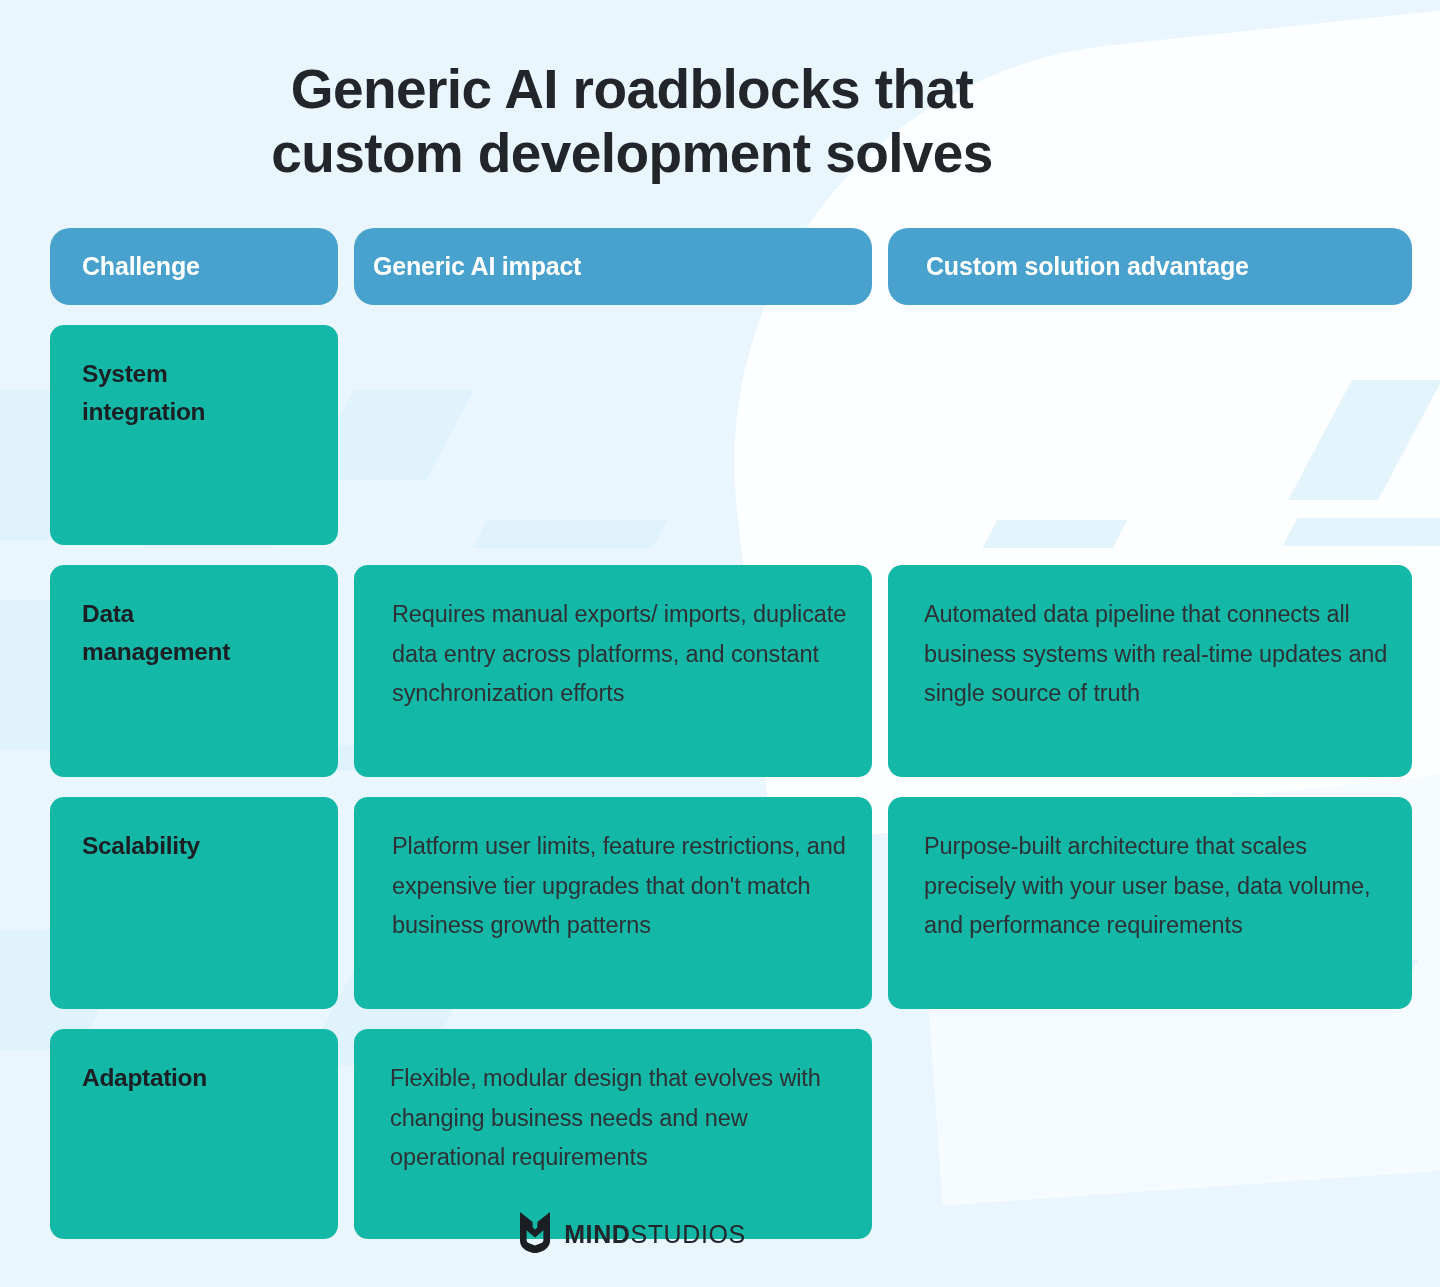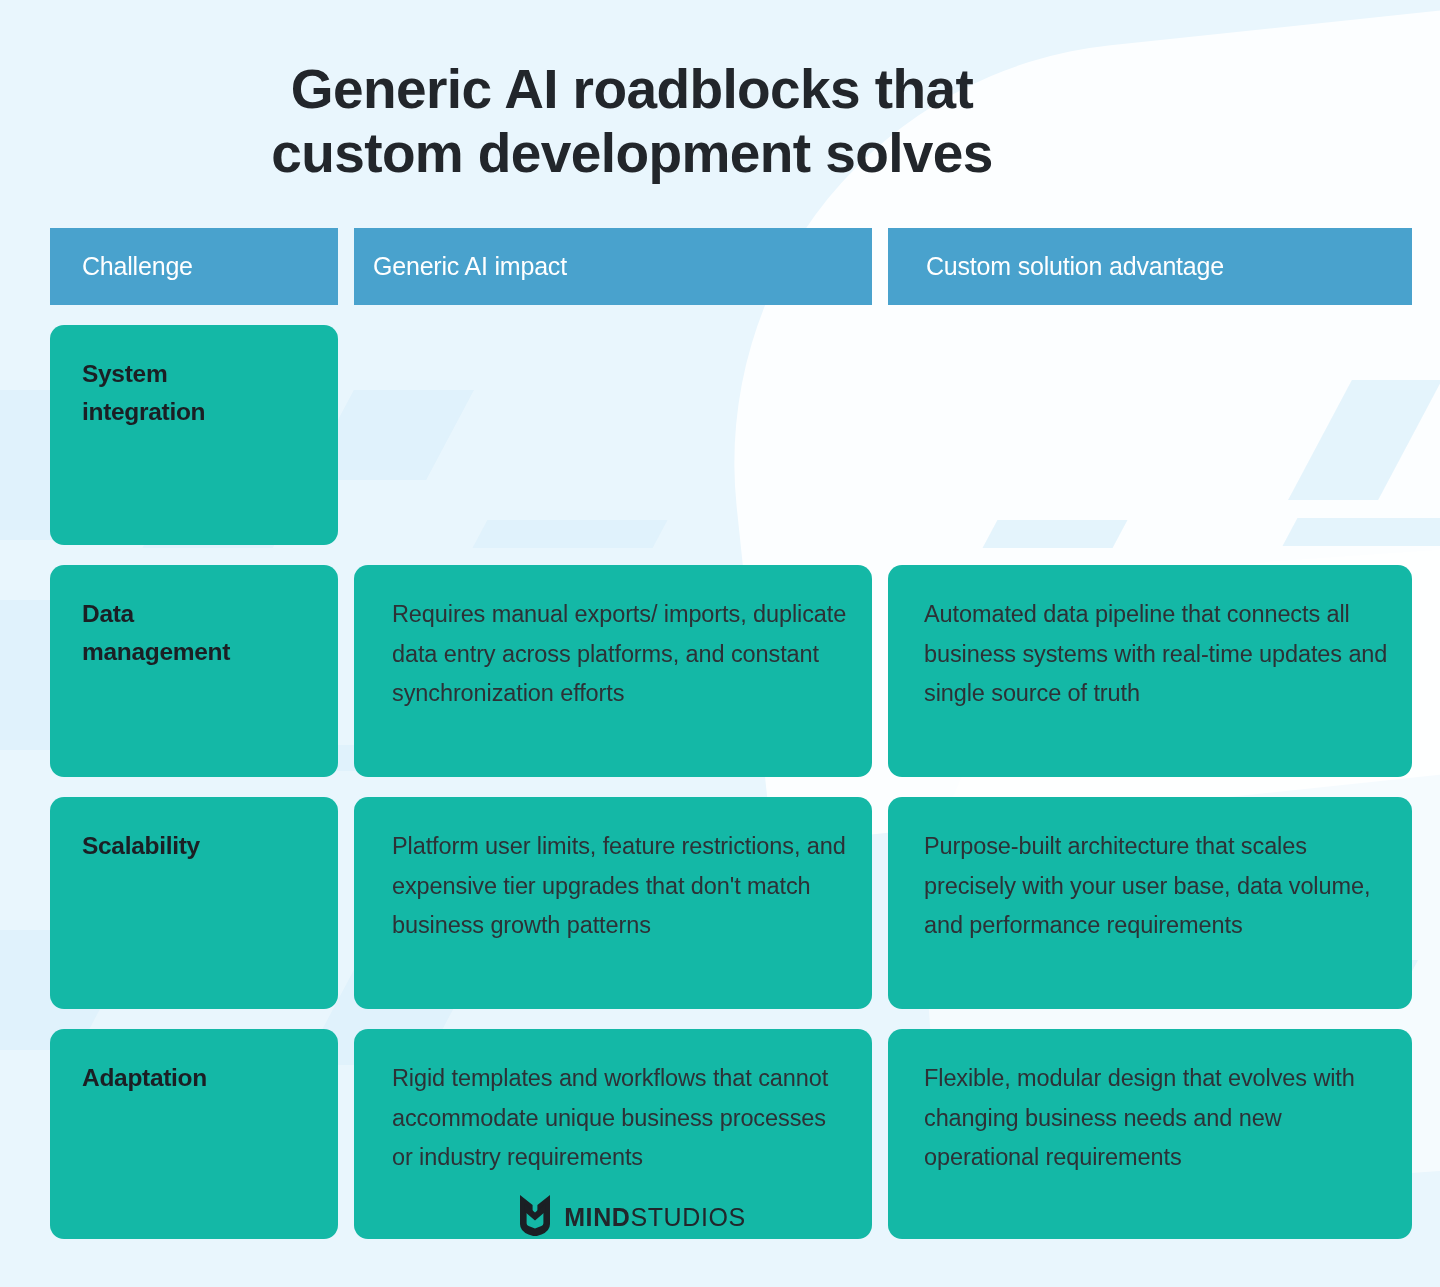--- a/index.html
+++ b/index.html
@@ -86,27 +86,27 @@
   .table {
     margin-top: 42px;
     display: grid;
     grid-template-columns: 288px 518px 524px;
     column-gap: 16px;
   }
 
   .hdr-cell {
     background: #49a2cd;
     color: #ffffff;
-    border-radius: 0;
+    border-radius: 20px;
     height: 77px;
     display: flex;
     align-items: center;
     padding-left: 32px;
     font-size: 25px;
-    font-weight: 400;
+    font-weight: 700;
     letter-spacing: -0.2px;
   }
   .hdr-cell.c2 { padding-left: 19px; }
   .hdr-cell.c3 { padding-left: 38px; }
 
   .row-spacer { height: 20px; grid-column: 1 / -1; }
 
   .cell {
     background: #14b8a6;
     border-radius: 14px;
@@ -129,21 +129,21 @@
 
   .cell.r0 { min-height: 220px; }
   .cell.r1 { min-height: 212px; }
   .cell.r2 { min-height: 212px; }
   .cell.r3 { min-height: 210px; }
 
   
   .footer {
     position: absolute;
     left: 0; right: 0;
-    bottom: 47px;
+    bottom: 30px;
     display: flex;
     align-items: center;
     justify-content: center;
     gap: 12px;
   }
   .logo-mark { display: block; }
   .logo-word {
     font-size: 25px;
     letter-spacing: 0.6px;
     color: #22262b;
@@ -198,21 +198,20 @@
 
     <div class="row-spacer"></div>
 
     <div class="cell challenge r2">Scalability</div>
     <div class="cell c2 r2">Platform user limits, feature restrictions, and expensive tier upgrades that don't match business growth patterns</div>
     <div class="cell c3 r2">Purpose-built architecture that scales precisely with your user base, data volume, and performance requirements</div>
 
     <div class="row-spacer"></div>
 
     <div class="cell challenge r3">Adaptation</div>
-    <div class="cell c2 r3">Rigid templates and workflows that cannot accommodate unique business processes or industry requirements</div>
     <div class="cell c3 r3">Flexible, modular design that evolves with changing business needs and new operational requirements</div>
 
   </div>
 
   <div class="footer">
     <span class="logo-mark">
       <svg width="34" height="42" viewBox="0 0 34 42" aria-hidden="true">
         <path d="M2 1 L2 30 Q2 37 10.5 40.5 L17 42.6 L17 34.4 L10.6 32 Q8.6 31.2 8.6 29.2 L8.6 13.6 L14.6 19.4 L14.6 10.9 L2 1 Z" fill="#1b1f24"></path>
         <path d="M32 1 L32 30 Q32 37 23.5 40.5 L17 42.6 L17 34.4 L23.4 32 Q25.4 31.2 25.4 29.2 L25.4 13.6 L19.4 19.4 L19.4 10.9 L32 1 Z" fill="#1b1f24"></path>
         <path d="M6.5 9.5 L17 18.6 L27.5 9.5 L27.5 17.4 L17 26.6 L6.5 17.4 Z" fill="#1b1f24"></path>

